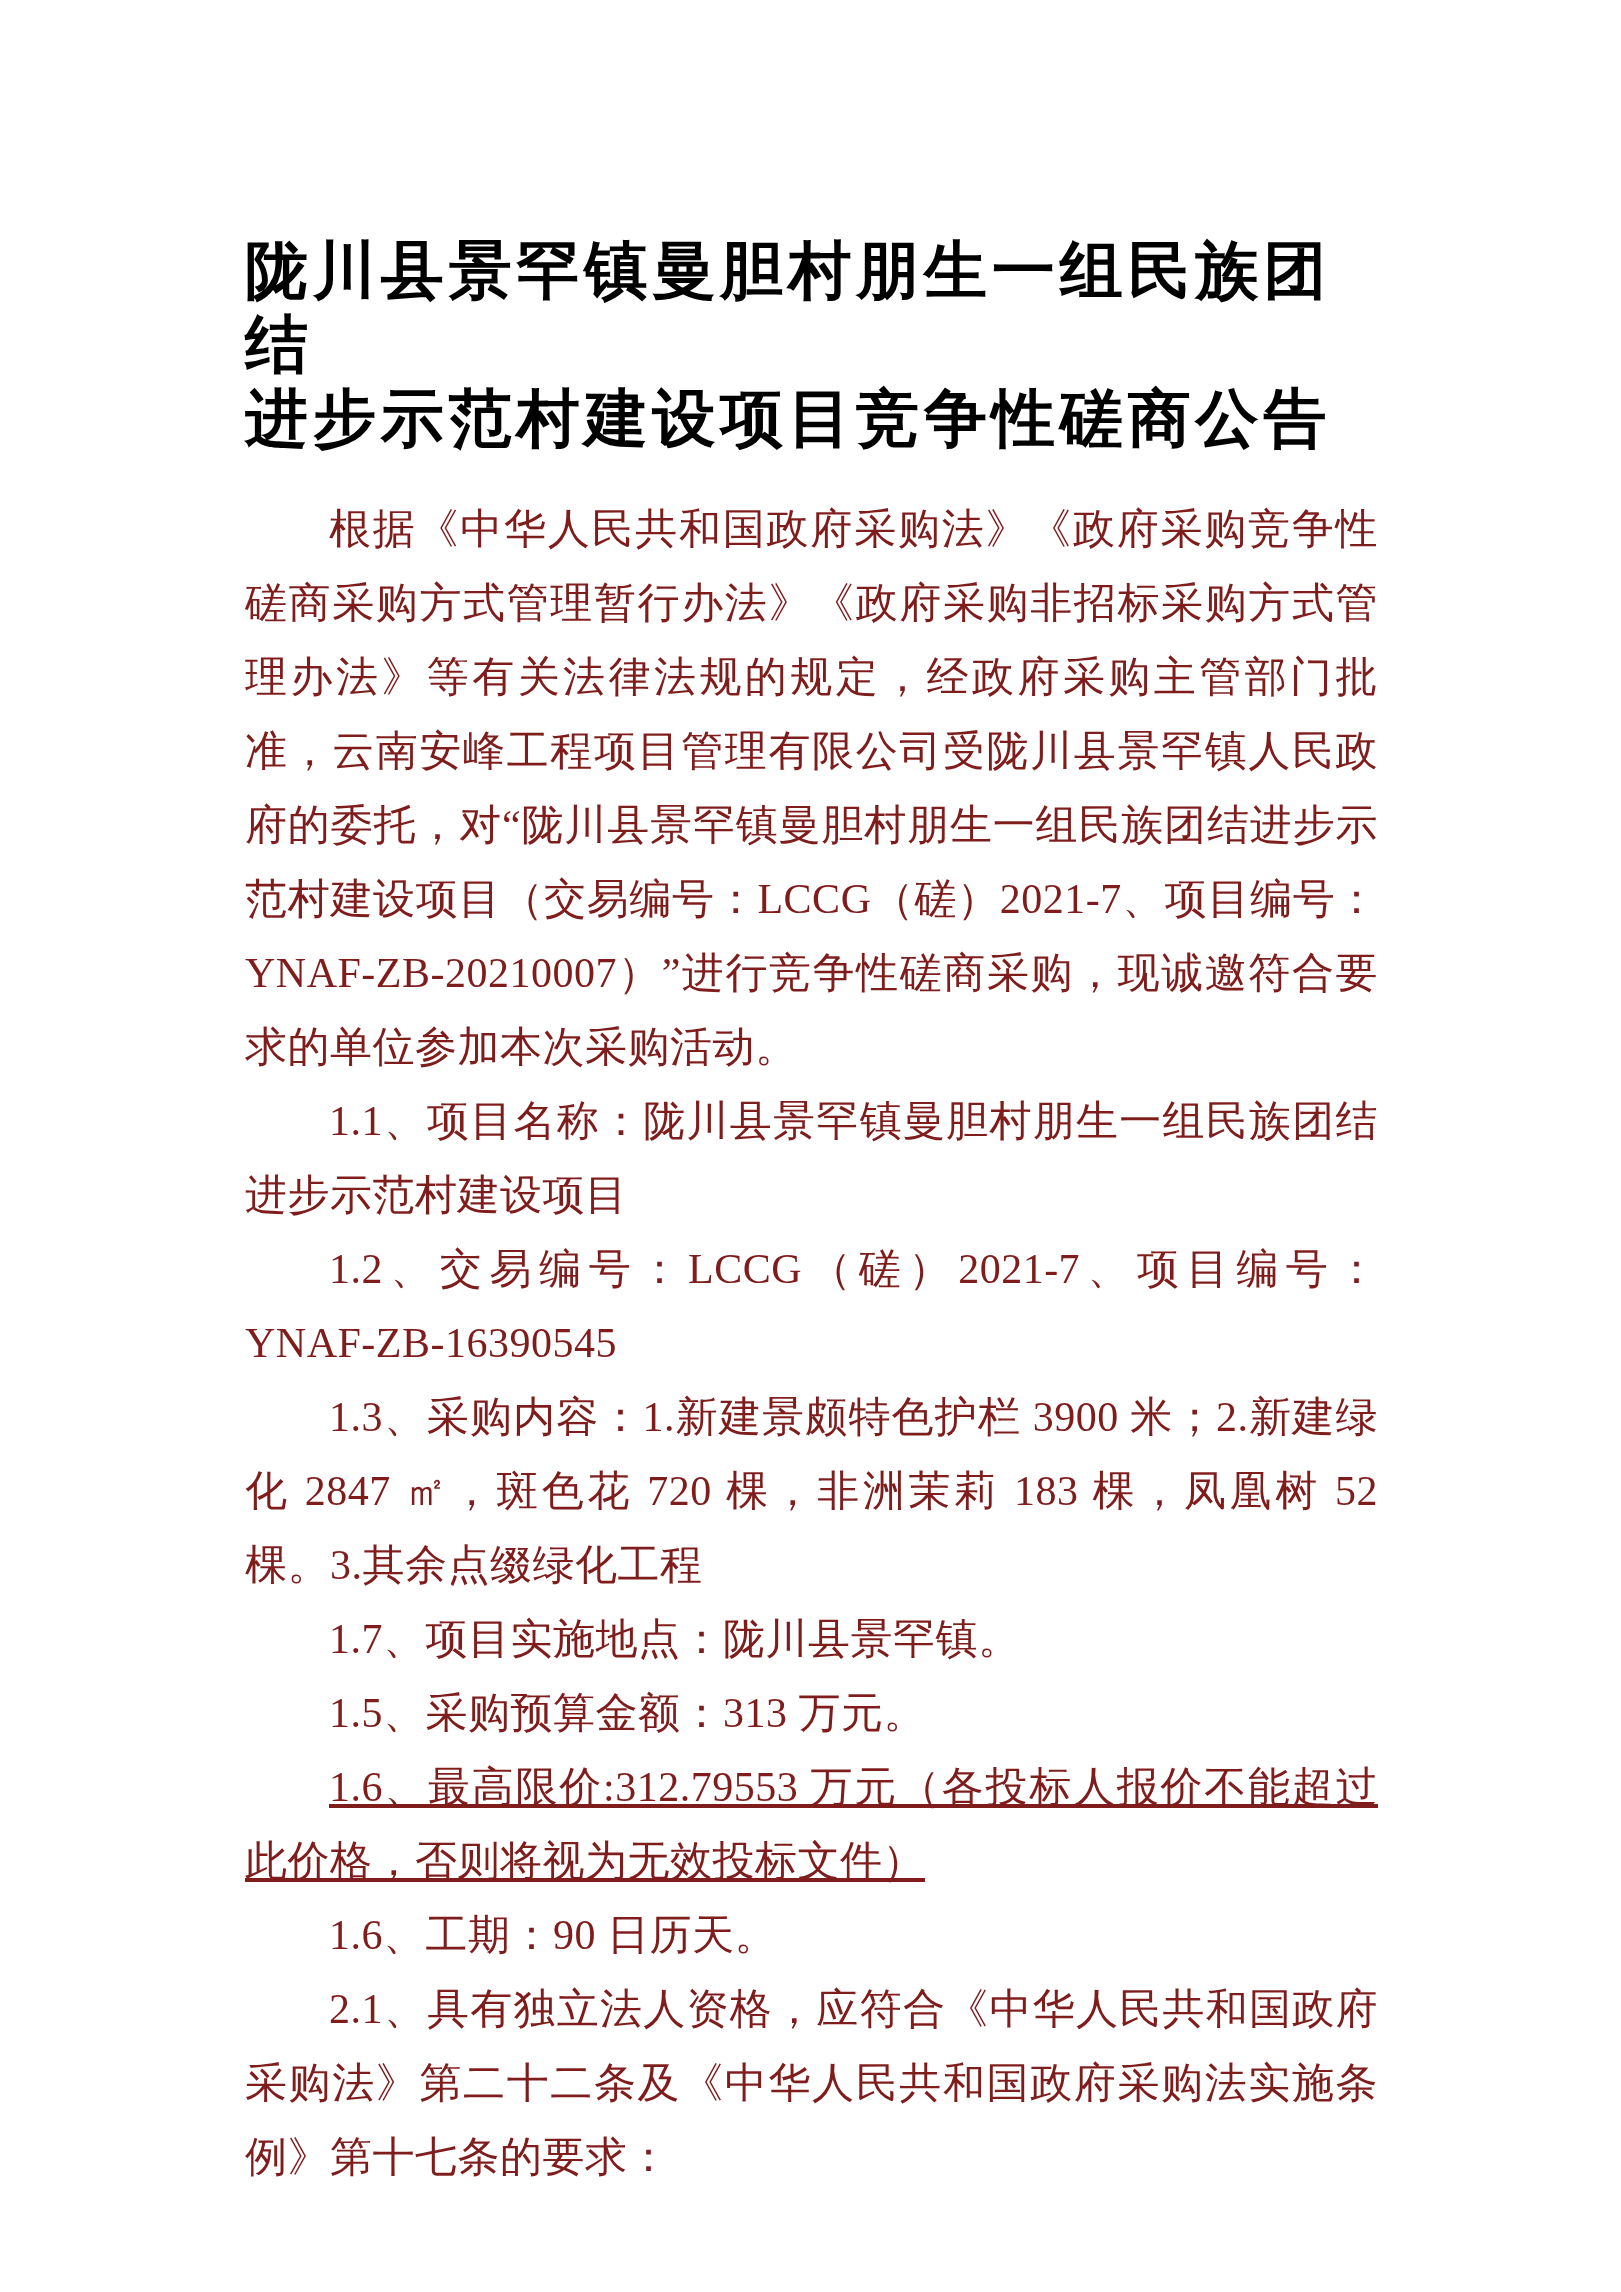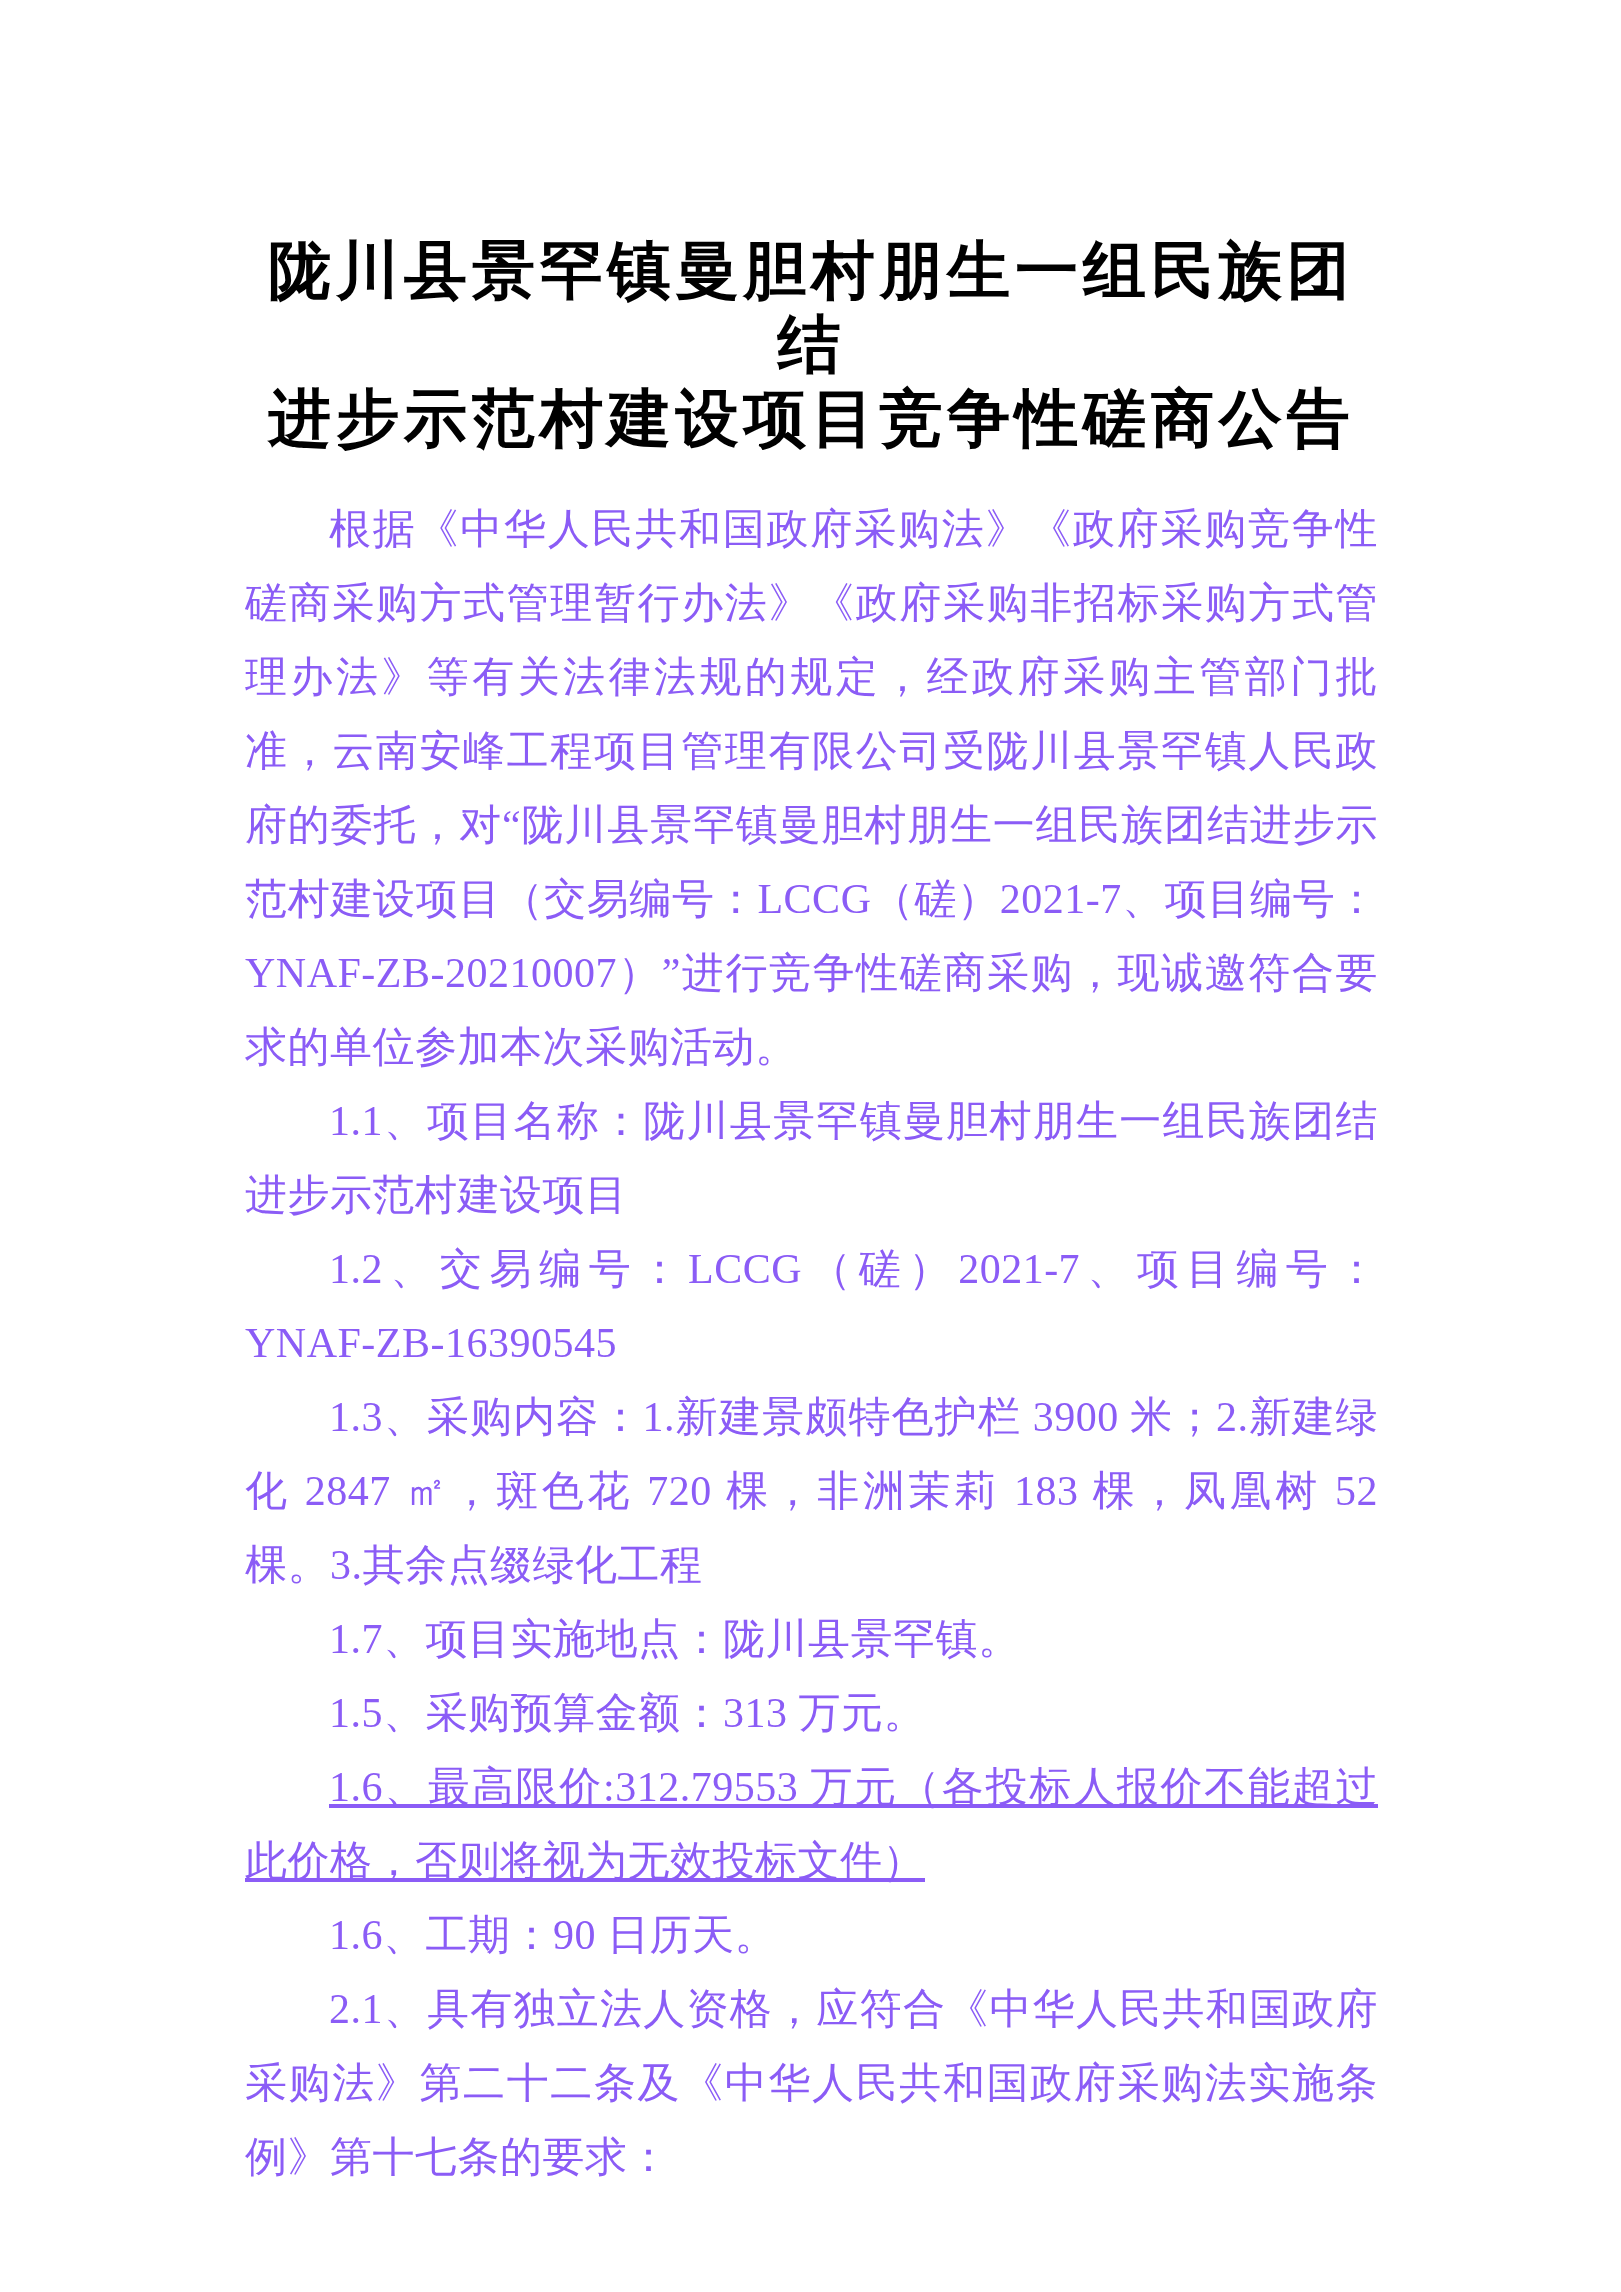--- a/index.html
+++ b/index.html
@@ -20,41 +20,40 @@
   }
 
   .content {
     position: absolute;
     left: 245px;
     top: 233px;
     width: 1133px;
   }
 
   .doc-title {
-    text-align: center;
     font-family: "Liberation Sans", sans-serif;
     font-weight: 700;
     font-size: 63px;
     line-height: 74px;
     letter-spacing: 4.9px;
     color: #000000;
   }
 
   .body-text {
     margin-top: 37px;
   }
 
   .body-text p {
     font-size: 42px;
     line-height: 74px;
     text-align: justify;
     text-justify: inter-ideograph;
     text-indent: 2em;
     letter-spacing: 0.5px;
-    color: #8b5cf6;
+    color: #7f1d1d;
   }
 
   .p-heading {
     font-family: "Liberation Sans", sans-serif;
     font-weight: 700;
   }
 
   
   .p-limit {
     text-indent: 1.4em;

